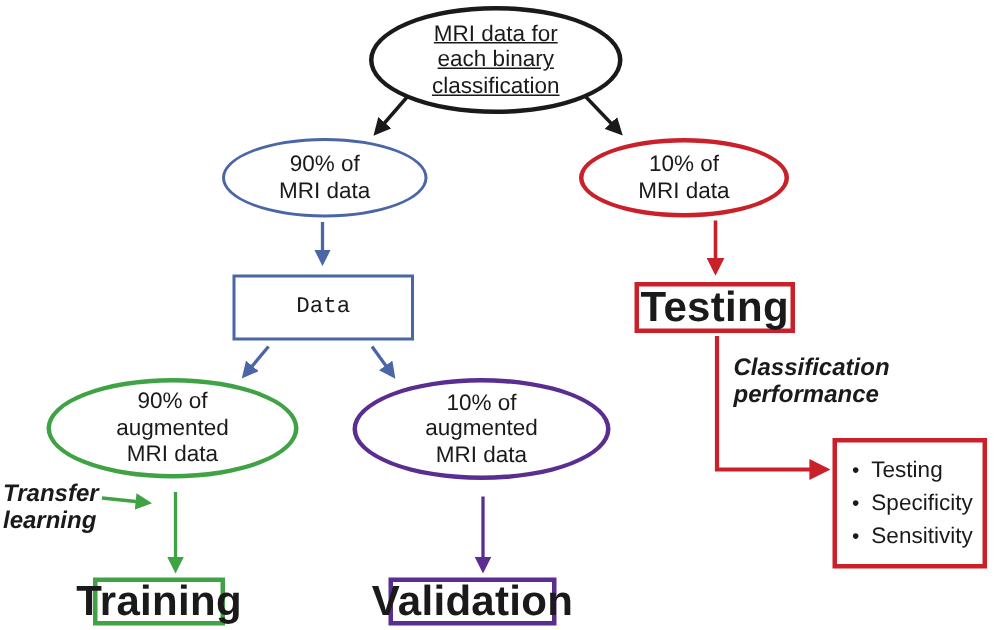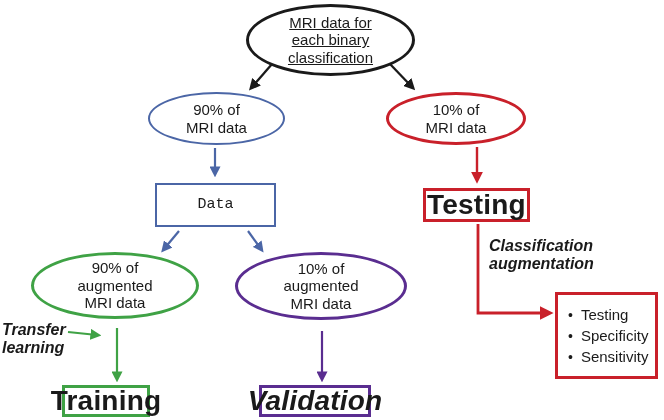--- a/index.html
+++ b/index.html
@@ -138,21 +138,21 @@
   <div class="node ellipse b-purple" style="left:235px; top:252px; width:172px; height:68px;">
     <div class="ln">10% of</div>
     <div class="ln">augmented</div>
     <div class="ln">MRI data</div>
   </div>
 
   <div class="node b-green" style="left:62px; top:385px; width:88px; height:32px;">
     <div class="bigbold">Training</div>
   </div>
 
-  <div class="node b-purple" style="left:259px; top:385px; width:112px; height:32px;font-style:italic;">
+  <div class="node b-purple" style="left:259px; top:385px; width:112px; height:32px;">
     <div class="bigbold">Validation</div>
   </div>
 
   <div class="results-box b-red" style="left:555px; top:292px; width:103px; height:87px;">
     <div class="bullet-row">
       <span class="bullet-glyph">•</span>
       <span>Testing</span>
     </div>
     <div class="bullet-row">
       <span class="bullet-glyph">•</span>
@@ -164,16 +164,16 @@
     </div>
   </div>
 
   <div class="annotation" style="left:2px; top:321px;">
     <div>Transfer</div>
     <div>learning</div>
   </div>
 
   <div class="annotation" style="left:489px; top:237px;">
     <div>Classification</div>
-    <div>augmentation</div>
+    <div>performance</div>
   </div>
 
 </div>
 
 </body></html>

